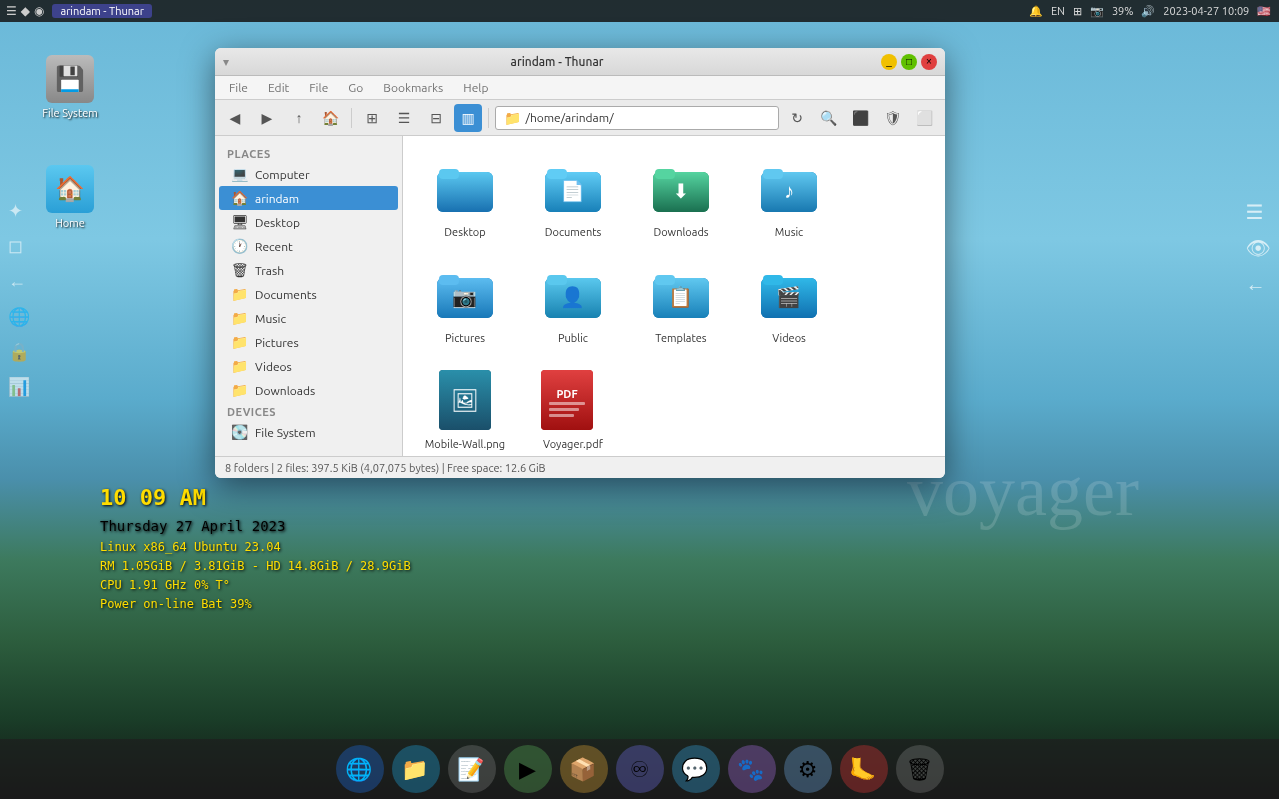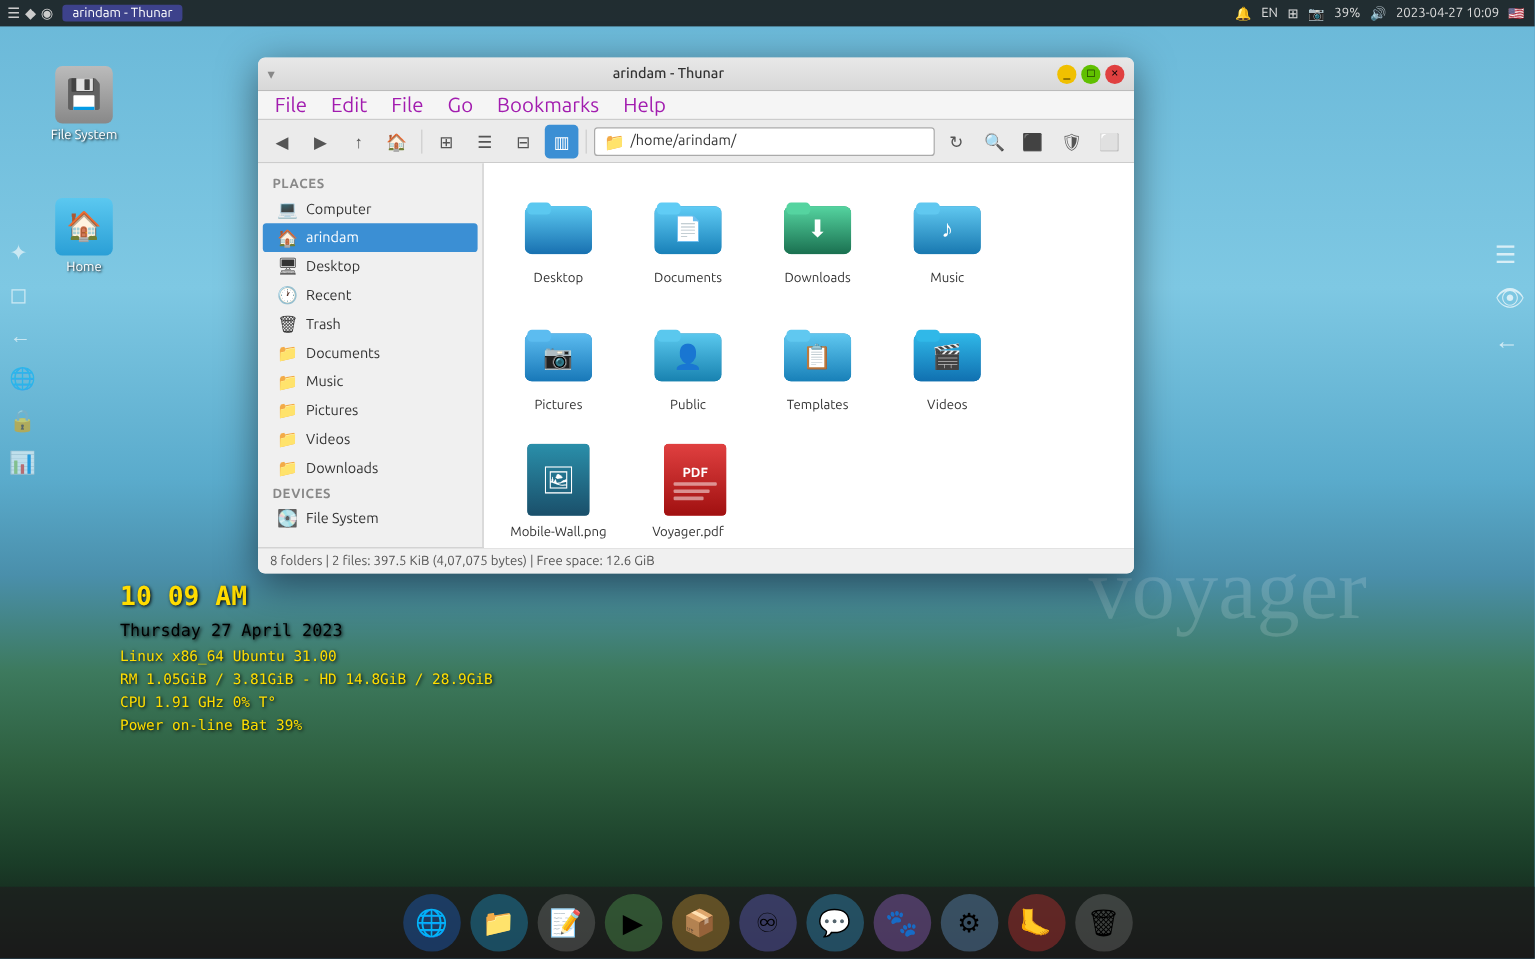--- a/index.html
+++ b/index.html
@@ -238,22 +238,22 @@
       height: 24px;
       background: #f5f5f5;
       border-bottom: 1px solid #ccc;
       display: flex;
       align-items: center;
       padding: 0 4px;
       gap: 0;
     }
     .menu-item {
       padding: 2px 10px;
-      font-size: 17px;
-      color: #a21caf;
+      font-size: 12px;
+      color: #737373;
       cursor: pointer;
       border-radius: 3px;
     }
 
     
     .toolbar {
       height: 36px;
       background: #ebebeb;
       border-bottom: 1px solid #ccc;
       display: flex;
@@ -419,21 +419,21 @@
 <div class="desktop-icon" style="top:165px; left:30px;">
   <div class="icon-img" style="background:linear-gradient(180deg,#5bc8f0,#2a9fd6); border-radius:6px;">
     <span>🏠</span>
   </div>
   <span class="icon-label">Home</span>
 </div>
 
 <div class="sys-info">
   <div class="time">10 09 AM</div>
   <div class="date">Thursday 27 April 2023</div>
-  <div>Linux x86_64 Ubuntu 31.00</div>
+  <div>Linux x86_64 Ubuntu 23.04</div>
   <div>RM 1.05GiB / 3.81GiB - HD 14.8GiB / 28.9GiB</div>
   <div>CPU 1.91 GHz 0%  T°</div>
   <div>Power on-line Bat 39%</div>
 </div>
 
 <div class="voyager-text">voyager</div>
 
 <div class="right-sidebar">
   <div class="rs-icon">☰</div>
   <div class="rs-icon">👁</div>
@@ -701,21 +701,21 @@
                 <stop offset="0%" stop-color="#2a8faa"></stop>
                 <stop offset="100%" stop-color="#1a4f6a"></stop>
               </linearGradient>
             </defs>
           </svg>
         </div>
         <span class="file-name">Mobile-Wall.png</span>
       </div>
 
       <div class="file-item">
-        <div class="file-icon" style="align-items:center; justify-content:flex-end;">
+        <div class="file-icon" style="align-items:center; justify-content:flex-start;">
           <svg width="52" height="60" viewBox="0 0 52 60">
             <rect x="0" y="0" width="52" height="60" rx="4" fill="#c02020"></rect>
             <rect x="0" y="0" width="52" height="60" rx="4" fill="url(#fpdf)"></rect>
             <text x="26" y="28" text-anchor="middle" fill="white" font-size="11" font-weight="bold">PDF</text>
             <rect x="8" y="32" width="36" height="3" rx="1" fill="rgba(255,255,255,0.5)"></rect>
             <rect x="8" y="38" width="30" height="3" rx="1" fill="rgba(255,255,255,0.5)"></rect>
             <rect x="8" y="44" width="25" height="3" rx="1" fill="rgba(255,255,255,0.5)"></rect>
             <defs>
               <linearGradient id="fpdf" x1="0" y1="0" x2="0" y2="1">
                 <stop offset="0%" stop-color="#e04040"></stop>

